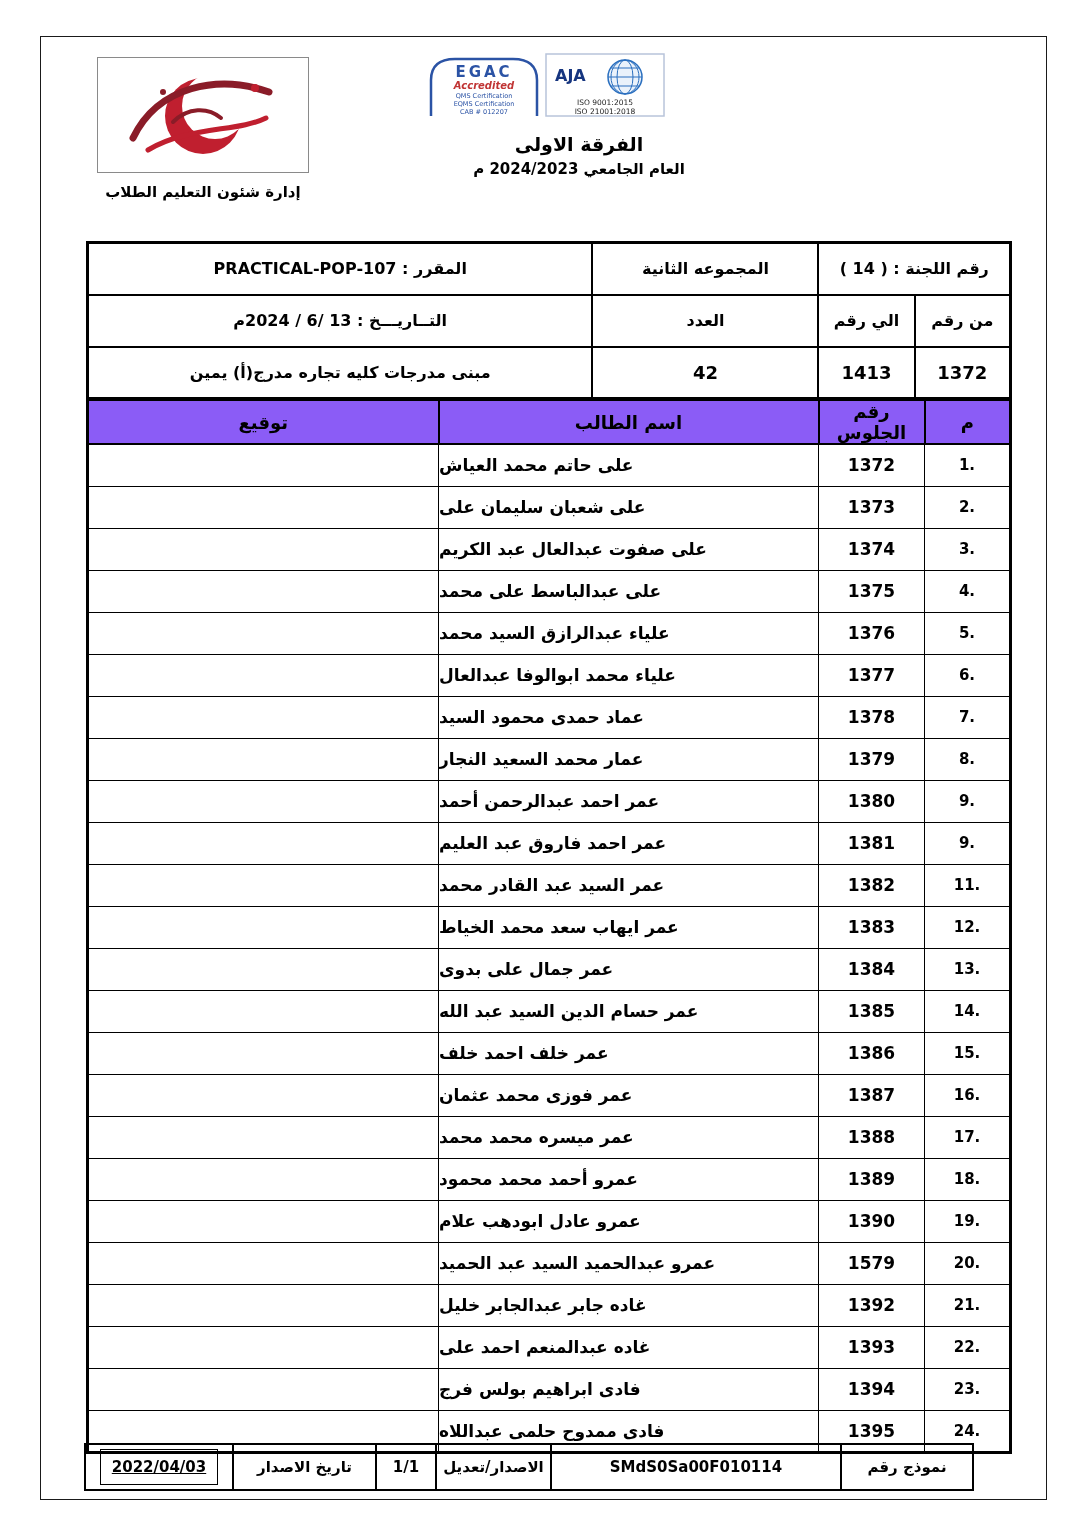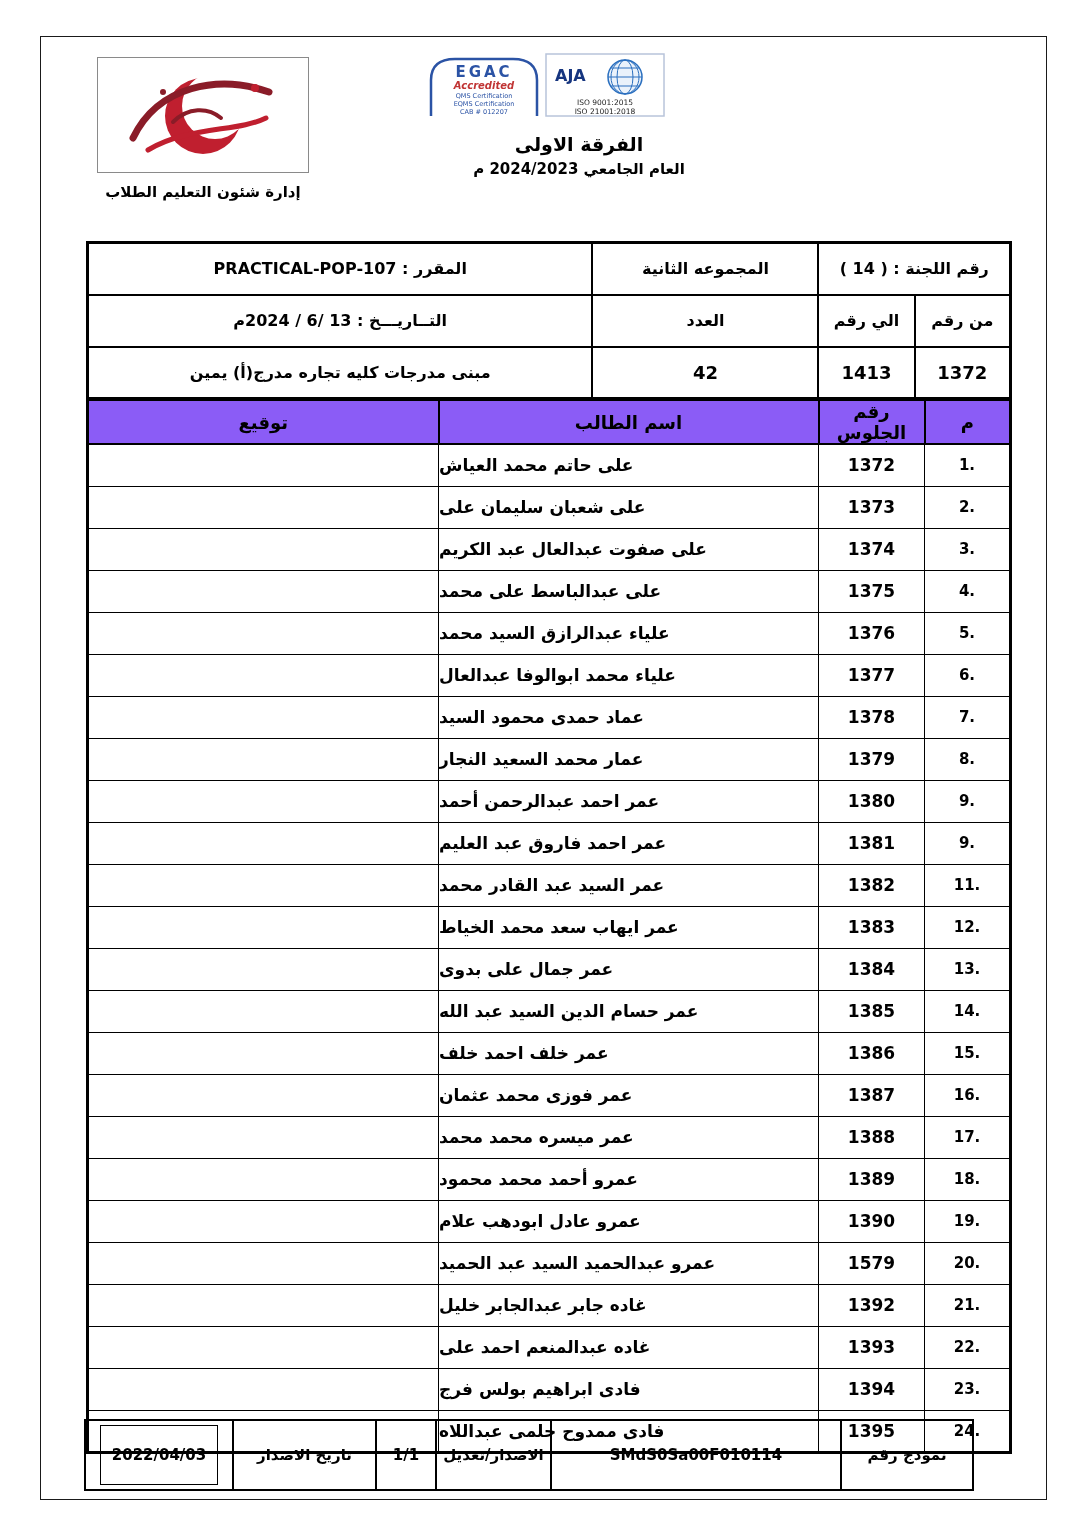--- a/index.html
+++ b/index.html
@@ -36,21 +36,21 @@
   .c-name{ text-align:left; font-weight:bold; font-size:17px; padding-right:14px; }
   .c-sig { }
 
   
   .footer { position:absolute; bottom:8px; right:72px; width:890px; }
   .footer-table { border:2px solid #000; }
   .footer-table td { border:2px solid #000; height:38px; text-align:center; vertical-align:middle;
                      font-weight:bold; font-size:15px; padding:1px 4px; }
   .code-cell { direction:ltr; unicode-bidi:isolate; font-size:16px; }
   .rev-cell { direction:ltr; unicode-bidi:isolate; }
-  .date-box { border:1.5px solid #000; margin:3px 10px; padding:20px 0; direction:ltr; unicode-bidi:isolate; }
+  .date-box { border:1.5px solid #000; margin:3px 10px; padding:8px 0; direction:ltr; unicode-bidi:isolate;text-decoration:underline; }
 
   svg text { font-family:"DejaVu Sans", sans-serif; }
 </style>
 </head>
 <body>
 
 <div class="page">
   <div class="content">
 
 

